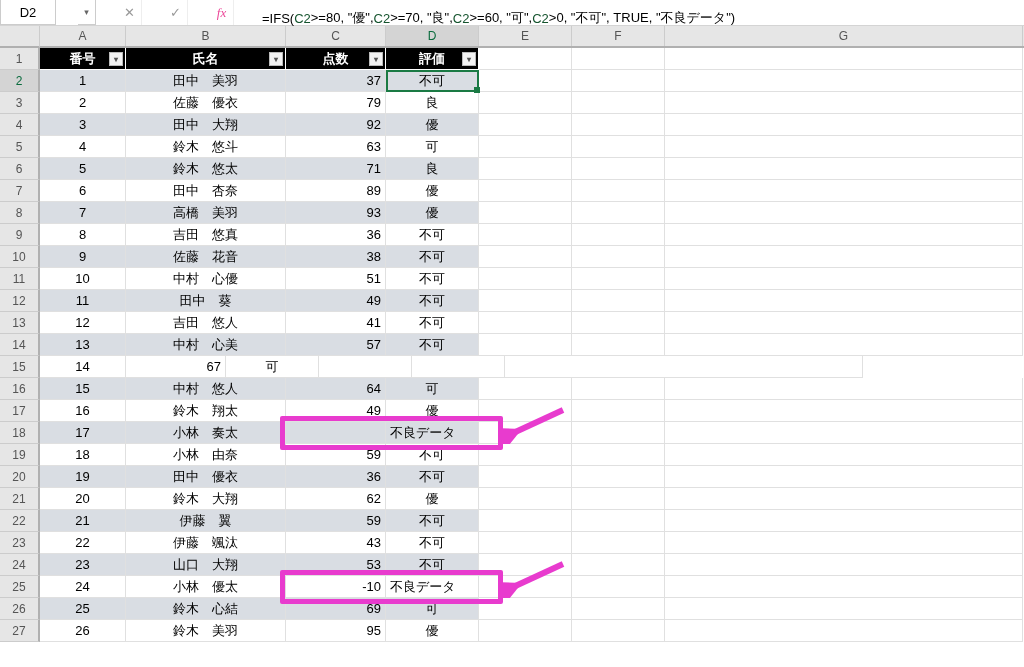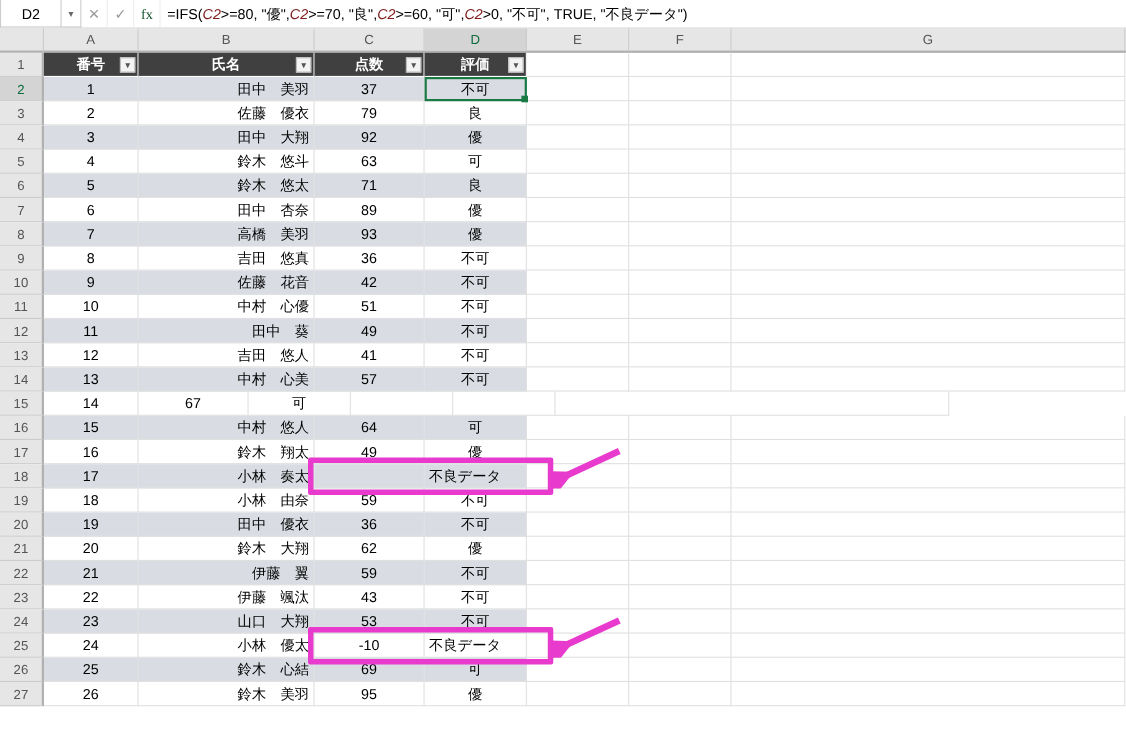--- a/index.html
+++ b/index.html
@@ -8,24 +8,25 @@
     font-size: 13px;
     background: #fff;
     width: 1024px;
     height: 667px;
     overflow: hidden;
     position: relative;
   }
   
   .formula-bar {
     display: flex;
-    align-items: flex-end;
+    align-items: center;
     height: 26px;
     border-bottom: 1px solid #d4d4d4;
     background: #fff;
+    gap: 22px;
   }
   .name-box {
     width: 56px;
     height: 100%;
     border: 1px solid #ccc;
     border-top: none;
     display: flex;
     align-items: center;
     justify-content: center;
     padding: 0 4px;
@@ -46,34 +47,35 @@
   .fb-btn {
     width: 24px;
     height: 100%;
     display: flex;
     align-items: center;
     justify-content: center;
     border-right: 1px solid #eee;
     color: #999;
   }
   .fb-btn.fx {
-    color: #14532d;
+    font-style: italic;
+    color: #ec4899;
     font-family: 'Times New Roman', serif;
   }
   .formula-input {
     flex: 1;
     height: 100%;
     display: flex;
     align-items: center;
     padding: 0 6px;
     overflow: hidden;
     white-space: nowrap;
     margin-top: 11px;
   }
-  .formula-input .cref { color: #7f1d1d; font-style: italic; }
+  .formula-input .cref { color: #14532d; }
   
   .sheet {
     position: relative;
     width: 100%;
   }
   .corner {
     position: absolute;
     left: 0; top: 0;
     width: 40px; height: 22px;
     background: #e6e6e6;
@@ -135,21 +137,21 @@
   .cA { width: 86px; }
   .cB { width: 160px; }
   .cC { width: 100px; }
   .cD { width: 93px; }
   .cE { width: 93px; }
   .cF { width: 93px; }
   .cG { width: 358px; }
 
   
   .thdr {
-    background: #404040;
+    background: #000000;
     color: #fff;
     font-weight: bold;
     border-right: 1px solid #fff !important;
     border-bottom: 1px solid #fff !important;
     justify-content: center;
     position: relative;
   }
   .thdr .caret {
     position: absolute;
     right: 2px; top: 4px;
@@ -157,23 +159,23 @@
     background: #f3f3f3;
     border: 1px solid #bbb;
     font-size: 8px;
     color: #555;
     display: flex;
     align-items: center;
     justify-content: center;
   }
   
   .band { background: #d9dde3; }
-  .cell.numR { justify-content: center; }
+  .cell.numR { justify-content: flex-end; }
   .cell.ctr { justify-content: center; }
-  .cell.left { justify-content: flex-end; }
+  .cell.left { justify-content: center; }
 
   
   .active-cell-outline {
     position: absolute;
     border: 2px solid #1a7a44;
     pointer-events: none;
     box-sizing: border-box;
   }
   .active-cell-handle {
     position: absolute;
@@ -410,21 +412,21 @@
       </div>
       <div class="row">
         <div class="row-header">10</div>
         <div class="cell cA band ctr">
           <span>9</span>
         </div>
         <div class="cell cB band left">
           <span>佐藤　花音</span>
         </div>
         <div class="cell cC band numR">
-          <span>42</span>
+          <span>38</span>
         </div>
         <div class="cell cD band ctr">
           <span>不可</span>
         </div>
         <div class="cell cE"></div>
         <div class="cell cF"></div>
         <div class="cell cG"></div>
       </div>
       <div class="row">
         <div class="row-header">11</div>

